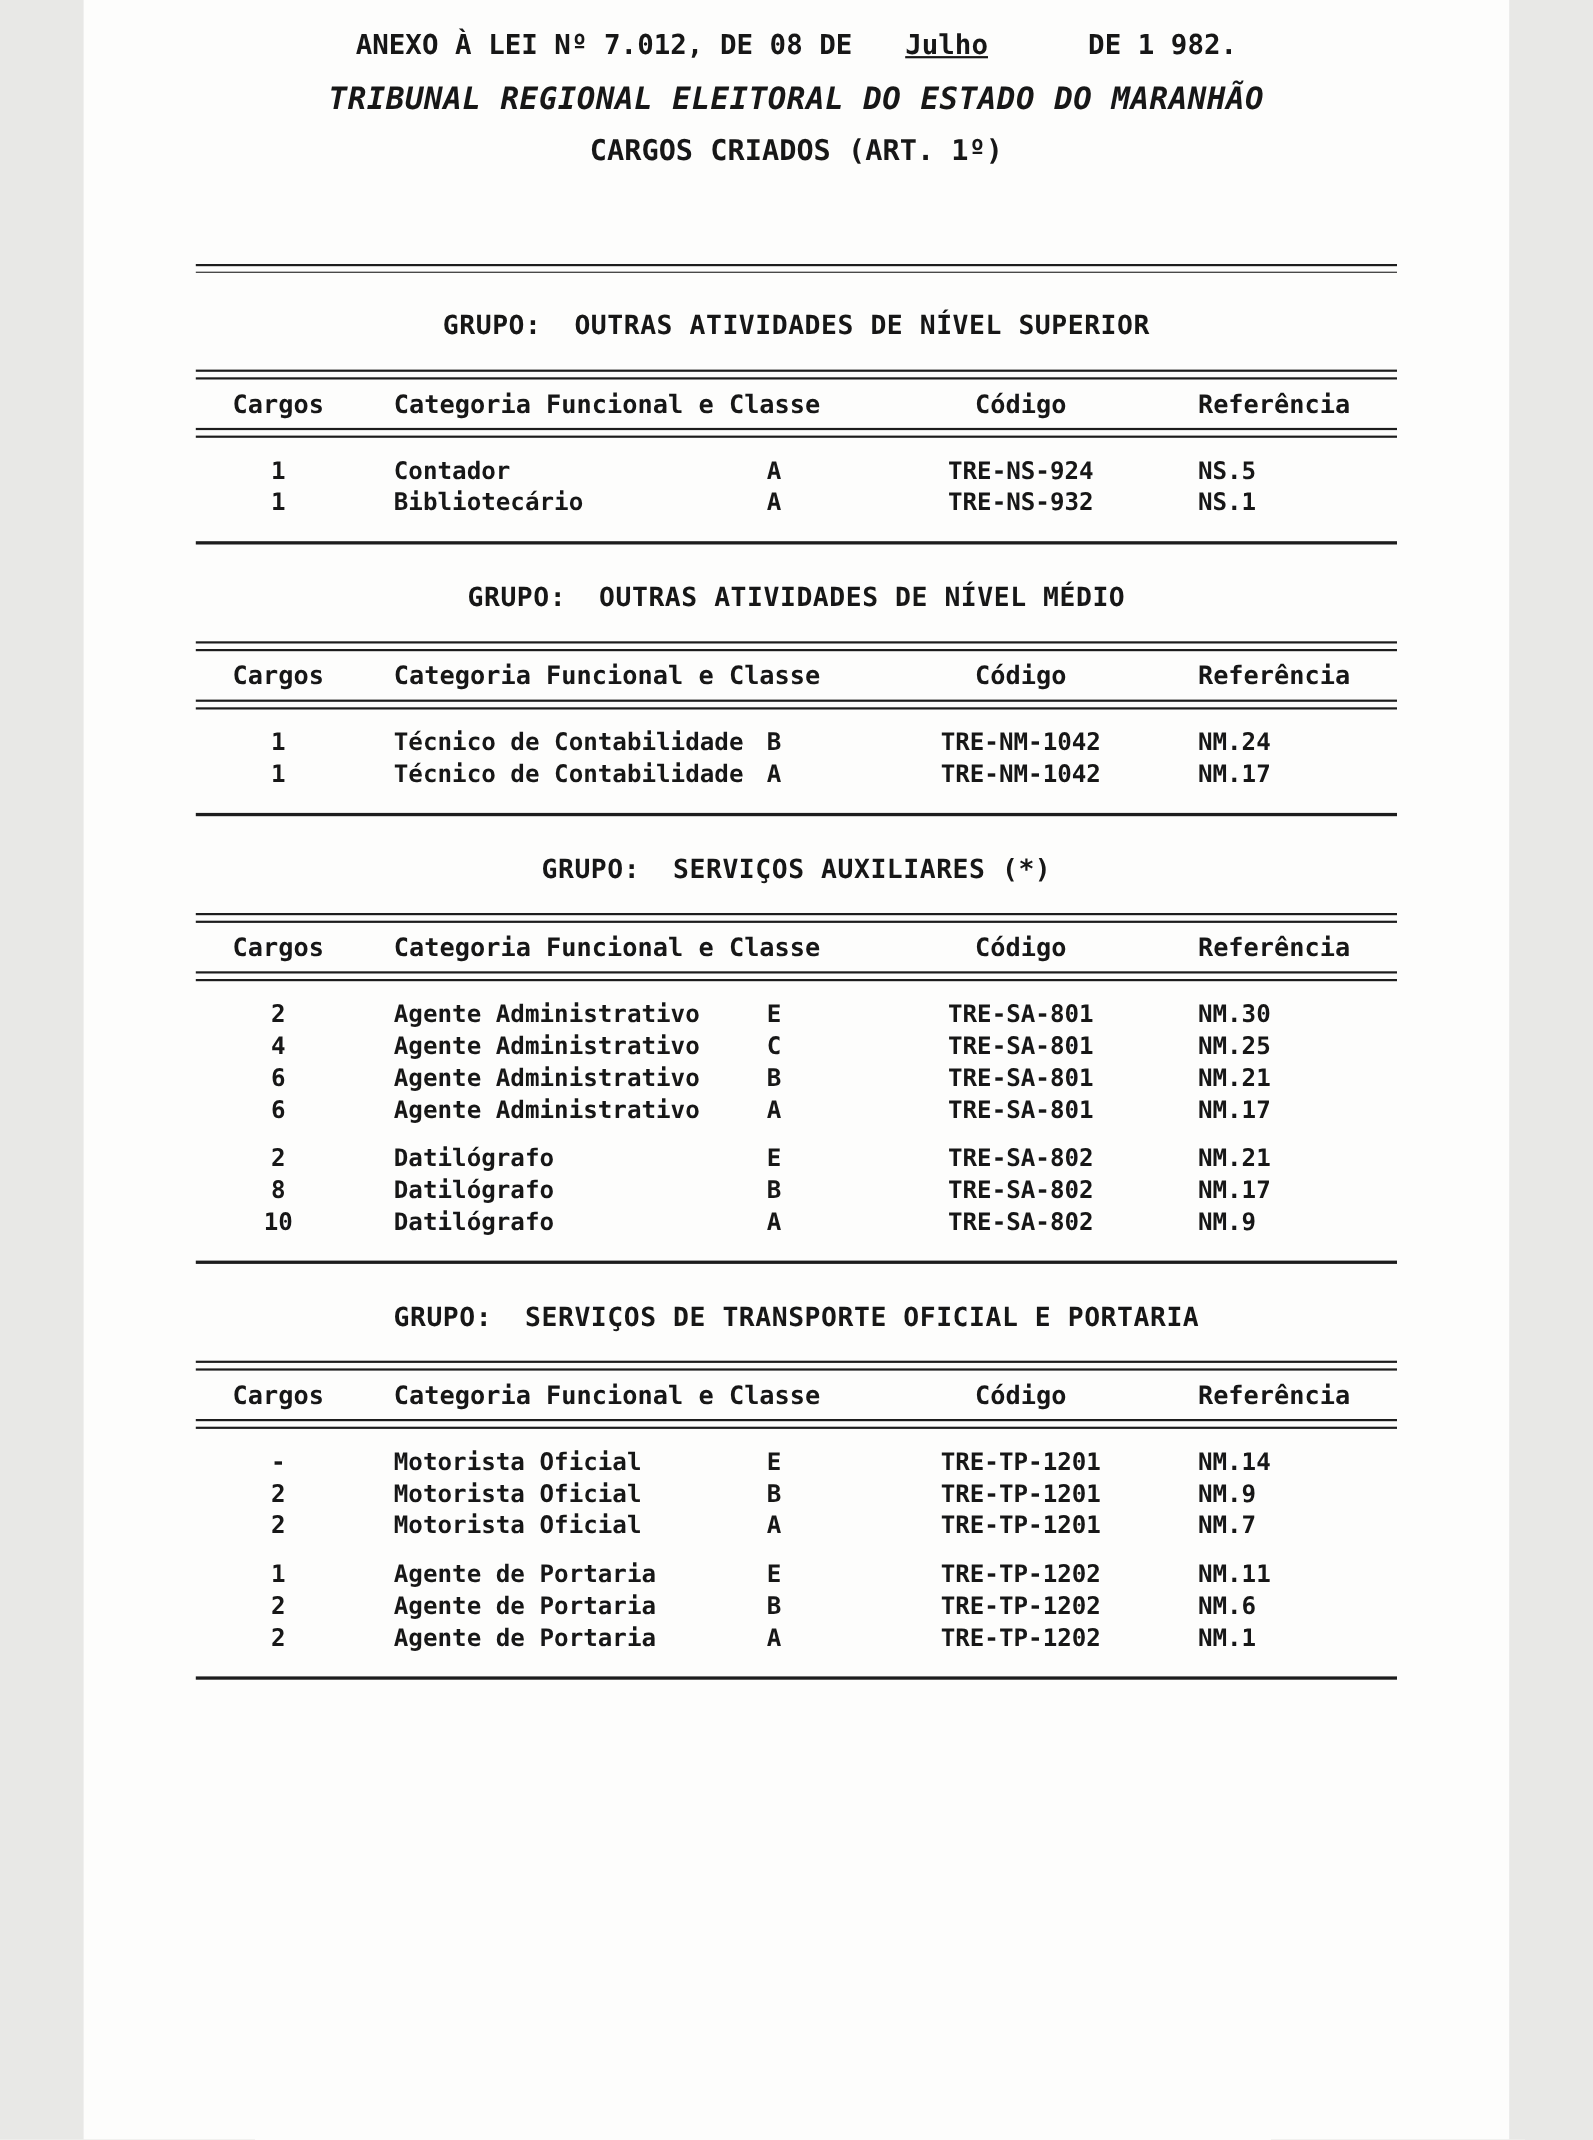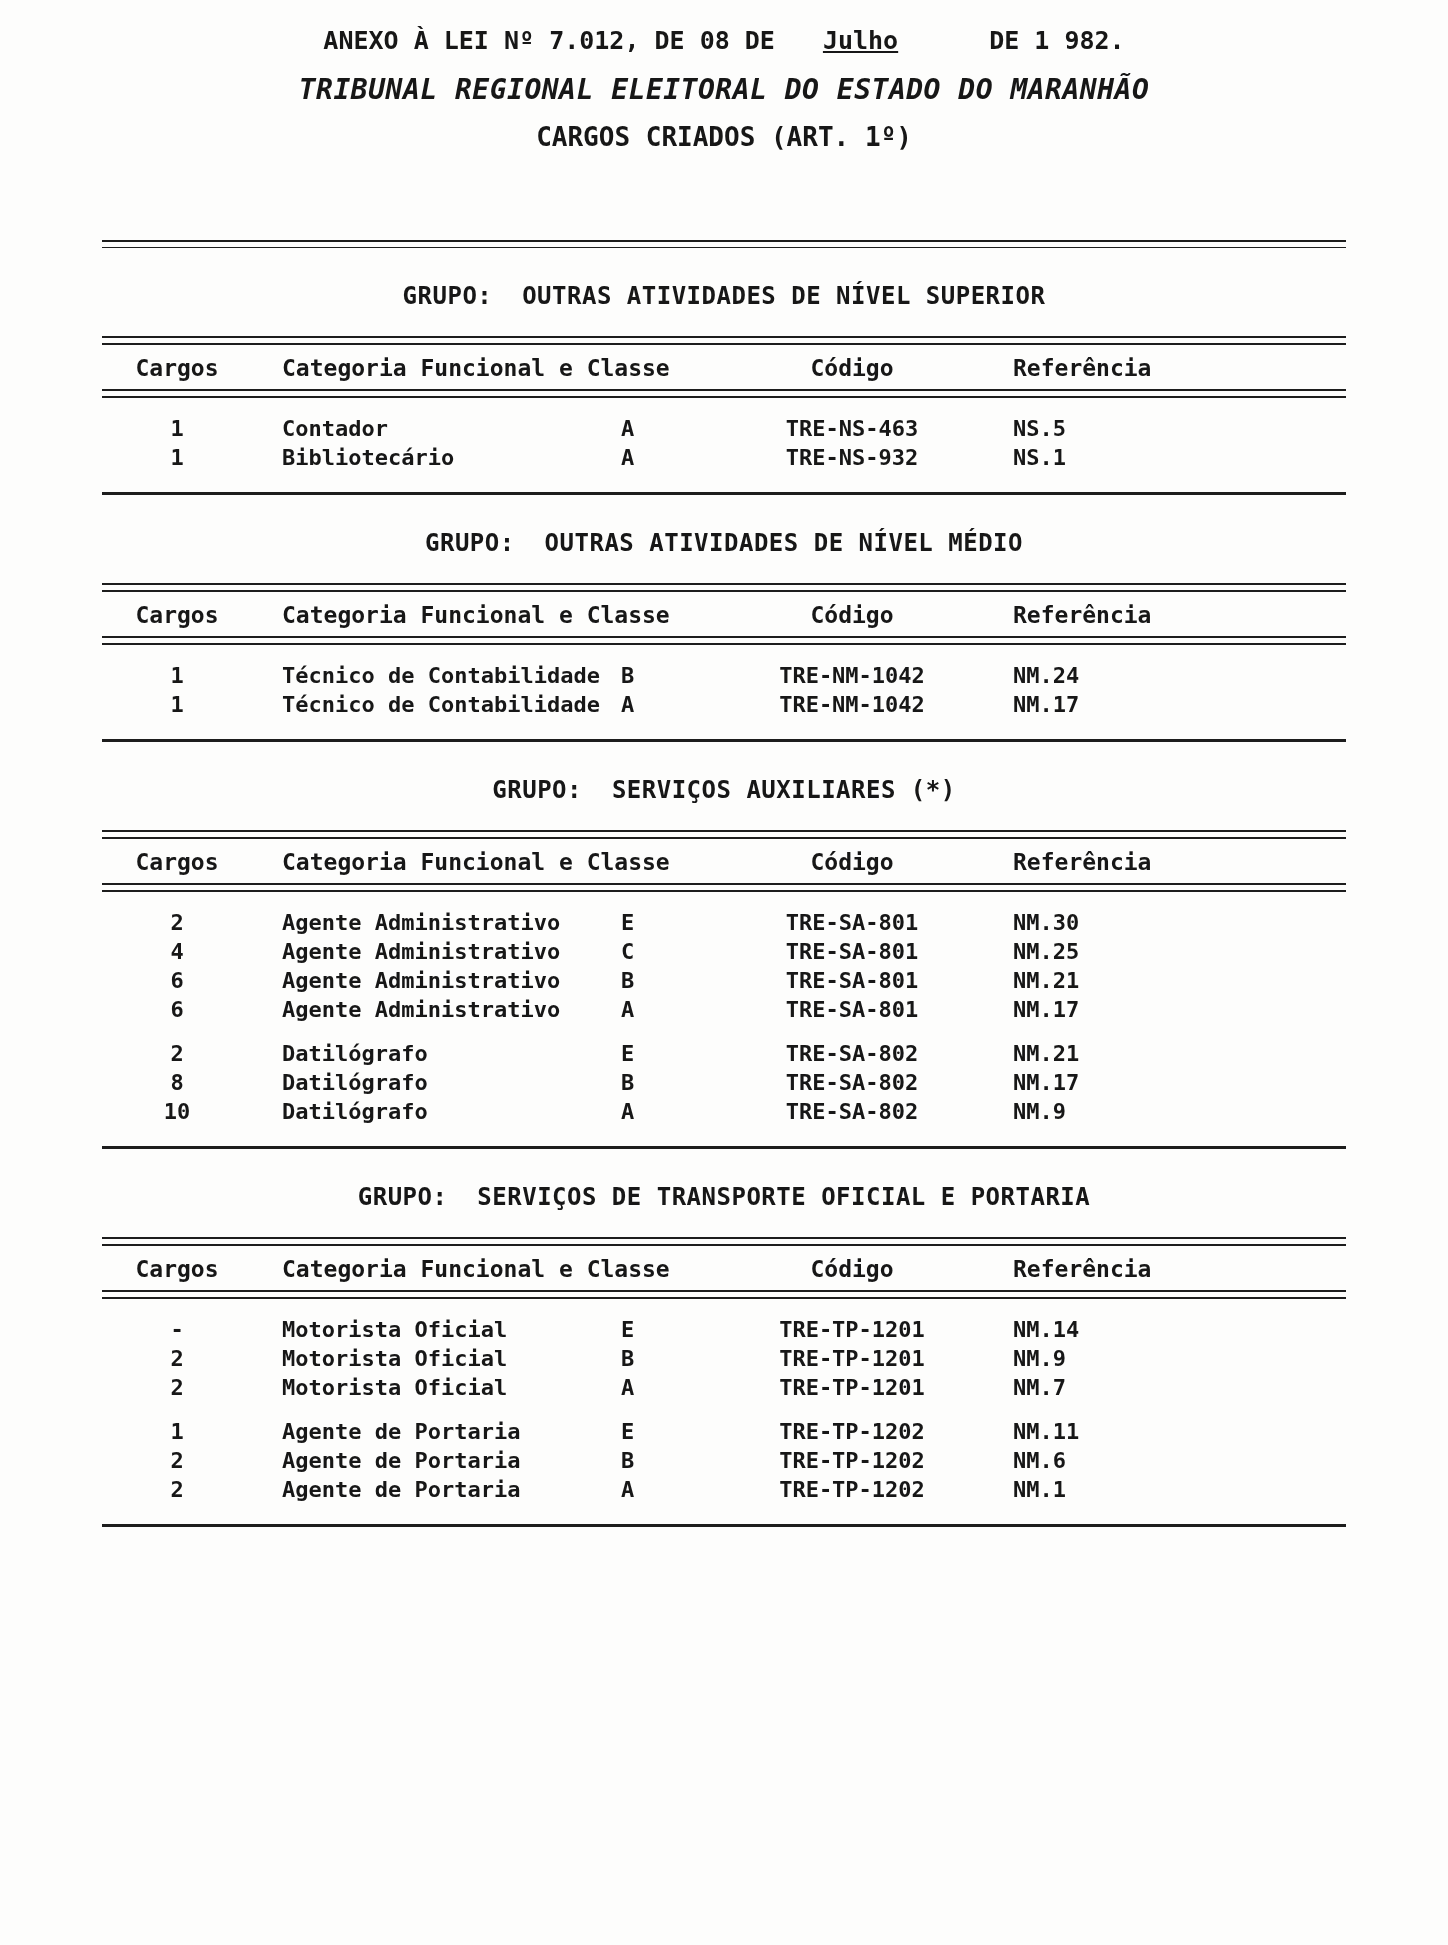--- a/index.html
+++ b/index.html
@@ -1,17 +1,17 @@
 <!DOCTYPE html>
 <html><head>
 <meta charset="utf-8">
 <style>
   html,body{margin:0;padding:0;background:#e8e8e6;}
   .doc{
-    width:1448px;height:1945px;margin:0 auto;background:#fdfdfc;color:#171717;
+    width:1296px;height:1945px;margin:0 auto;background:#fdfdfc;color:#171717;
     font-family:"DejaVu Sans Mono","Liberation Mono",monospace;font-weight:700;
     box-sizing:border-box;padding-top:26px;overflow:hidden;
   }
   .titles{text-align:center;}
   .t1{font-size:25px;display:flex;justify-content:center;align-items:baseline;margin-bottom:18px;white-space:pre;}
   .t1 .month{margin:0 91px 0 48px;text-decoration:underline;}
   .t2{font-size:28px;margin-bottom:16px;letter-spacing:0.5px;font-style:italic;}
   .t3{font-size:26px;}
   .content{margin:0 102px;}
   .rule{height:5px;border-top:2px solid #1d1d1d;border-bottom:2px solid #1d1d1d;}
@@ -61,21 +61,21 @@
         <div class="th-categoria">Categoria Funcional e Classe</div>
         <div class="th-codigo">Código</div>
         <div class="th-referencia">Referência</div>
       </div>
       <div class="rule"></div>
       <div class="tbody">
         <div class="tr">
           <div class="td-cargos">1</div>
           <div class="td-categoria">Contador</div>
           <div class="td-classe">A</div>
-          <div class="td-codigo">TRE-NS-463</div>
+          <div class="td-codigo">TRE-NS-924</div>
           <div class="td-referencia">NS.5</div>
         </div>
         <div class="tr">
           <div class="td-cargos">1</div>
           <div class="td-categoria">Bibliotecário</div>
           <div class="td-classe">A</div>
           <div class="td-codigo">TRE-NS-932</div>
           <div class="td-referencia">NS.1</div>
         </div>
       </div>

